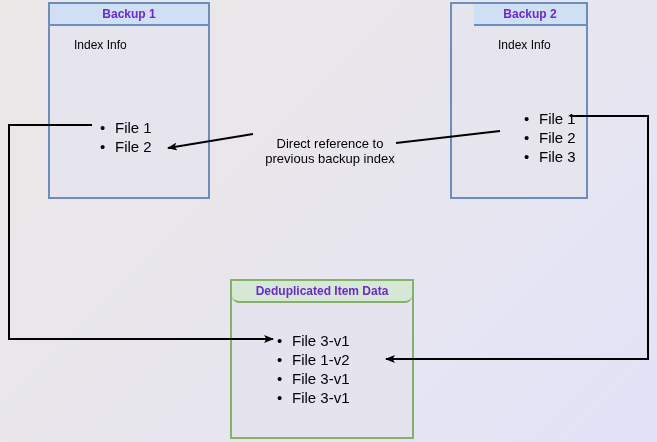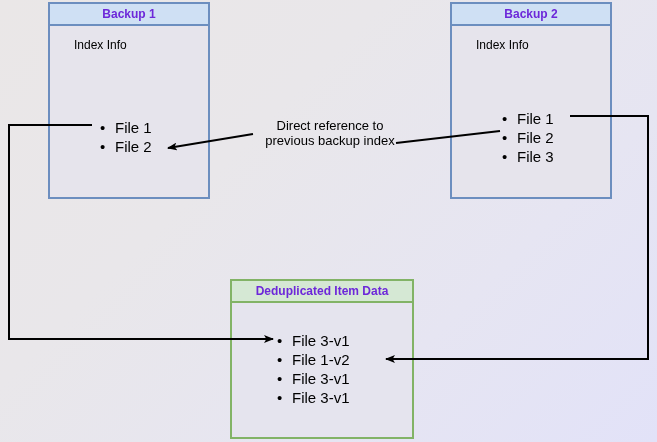--- a/index.html
+++ b/index.html
@@ -38,20 +38,21 @@
     border-bottom: 2px solid #6c8ebf;
     background: #cfe0f4;
   }
   .node.green {
     border-color: #82b366;
     background: #e5e4ee;
   }
   .node.green .node-header {
     border-bottom-color: #82b366;
     background: #d5e8d4;
+    border-radius: 7px;
   }
 
   .node-body {
     position: relative;
     height: calc(100% - 22px);
   }
 
   .index-label {
     position: absolute;
     left: 24px;
@@ -113,21 +114,21 @@
     <div class="node-header">Backup 1</div>
     <div class="node-body">
       <div class="index-label">Index Info</div>
       <ul class="file-list" style="left:50px; top:92px;">
         <li>File 1</li>
         <li>File 2</li>
       </ul>
     </div>
   </div>
 
-  <div class="node" id="node-backup2" style="left:450px; top:2px; width:162px; height:197px;">
+  <div class="node" id="node-backup2" style="left:450px; top:2px; width:138px; height:197px;padding-left:22px;">
     <div class="node-header">Backup 2</div>
     <div class="node-body">
       <div class="index-label">Index Info</div>
       <ul class="file-list" style="left:50px; top:83px;">
         <li>File 1</li>
         <li>File 2</li>
         <li>File 3</li>
       </ul>
     </div>
   </div>
@@ -137,21 +138,21 @@
     <div class="node-body">
       <ul class="file-list" style="left:45px; top:28px;">
         <li>File 3-v1</li>
         <li>File 1-v2</li>
         <li>File 3-v1</li>
         <li>File 3-v1</li>
       </ul>
     </div>
   </div>
 
-  <div class="caption" style="left:250px; top:118px; width:160px;text-align:center;">
+  <div class="caption" style="left:250px; top:136px; width:160px;text-align:center;">
     <div>Direct reference to</div>
     <div>previous backup index</div>
   </div>
 
   <svg id="edges" viewBox="0 0 657 442">
     <defs>
       <marker id="arrowEnd" markerWidth="10" markerHeight="8" refX="9" refY="4" orient="auto" markerUnits="userSpaceOnUse">
         <path d="M0,0 L10,4 L0,8 L2.4,4 Z" fill="#000000"></path>
       </marker>
     </defs>

